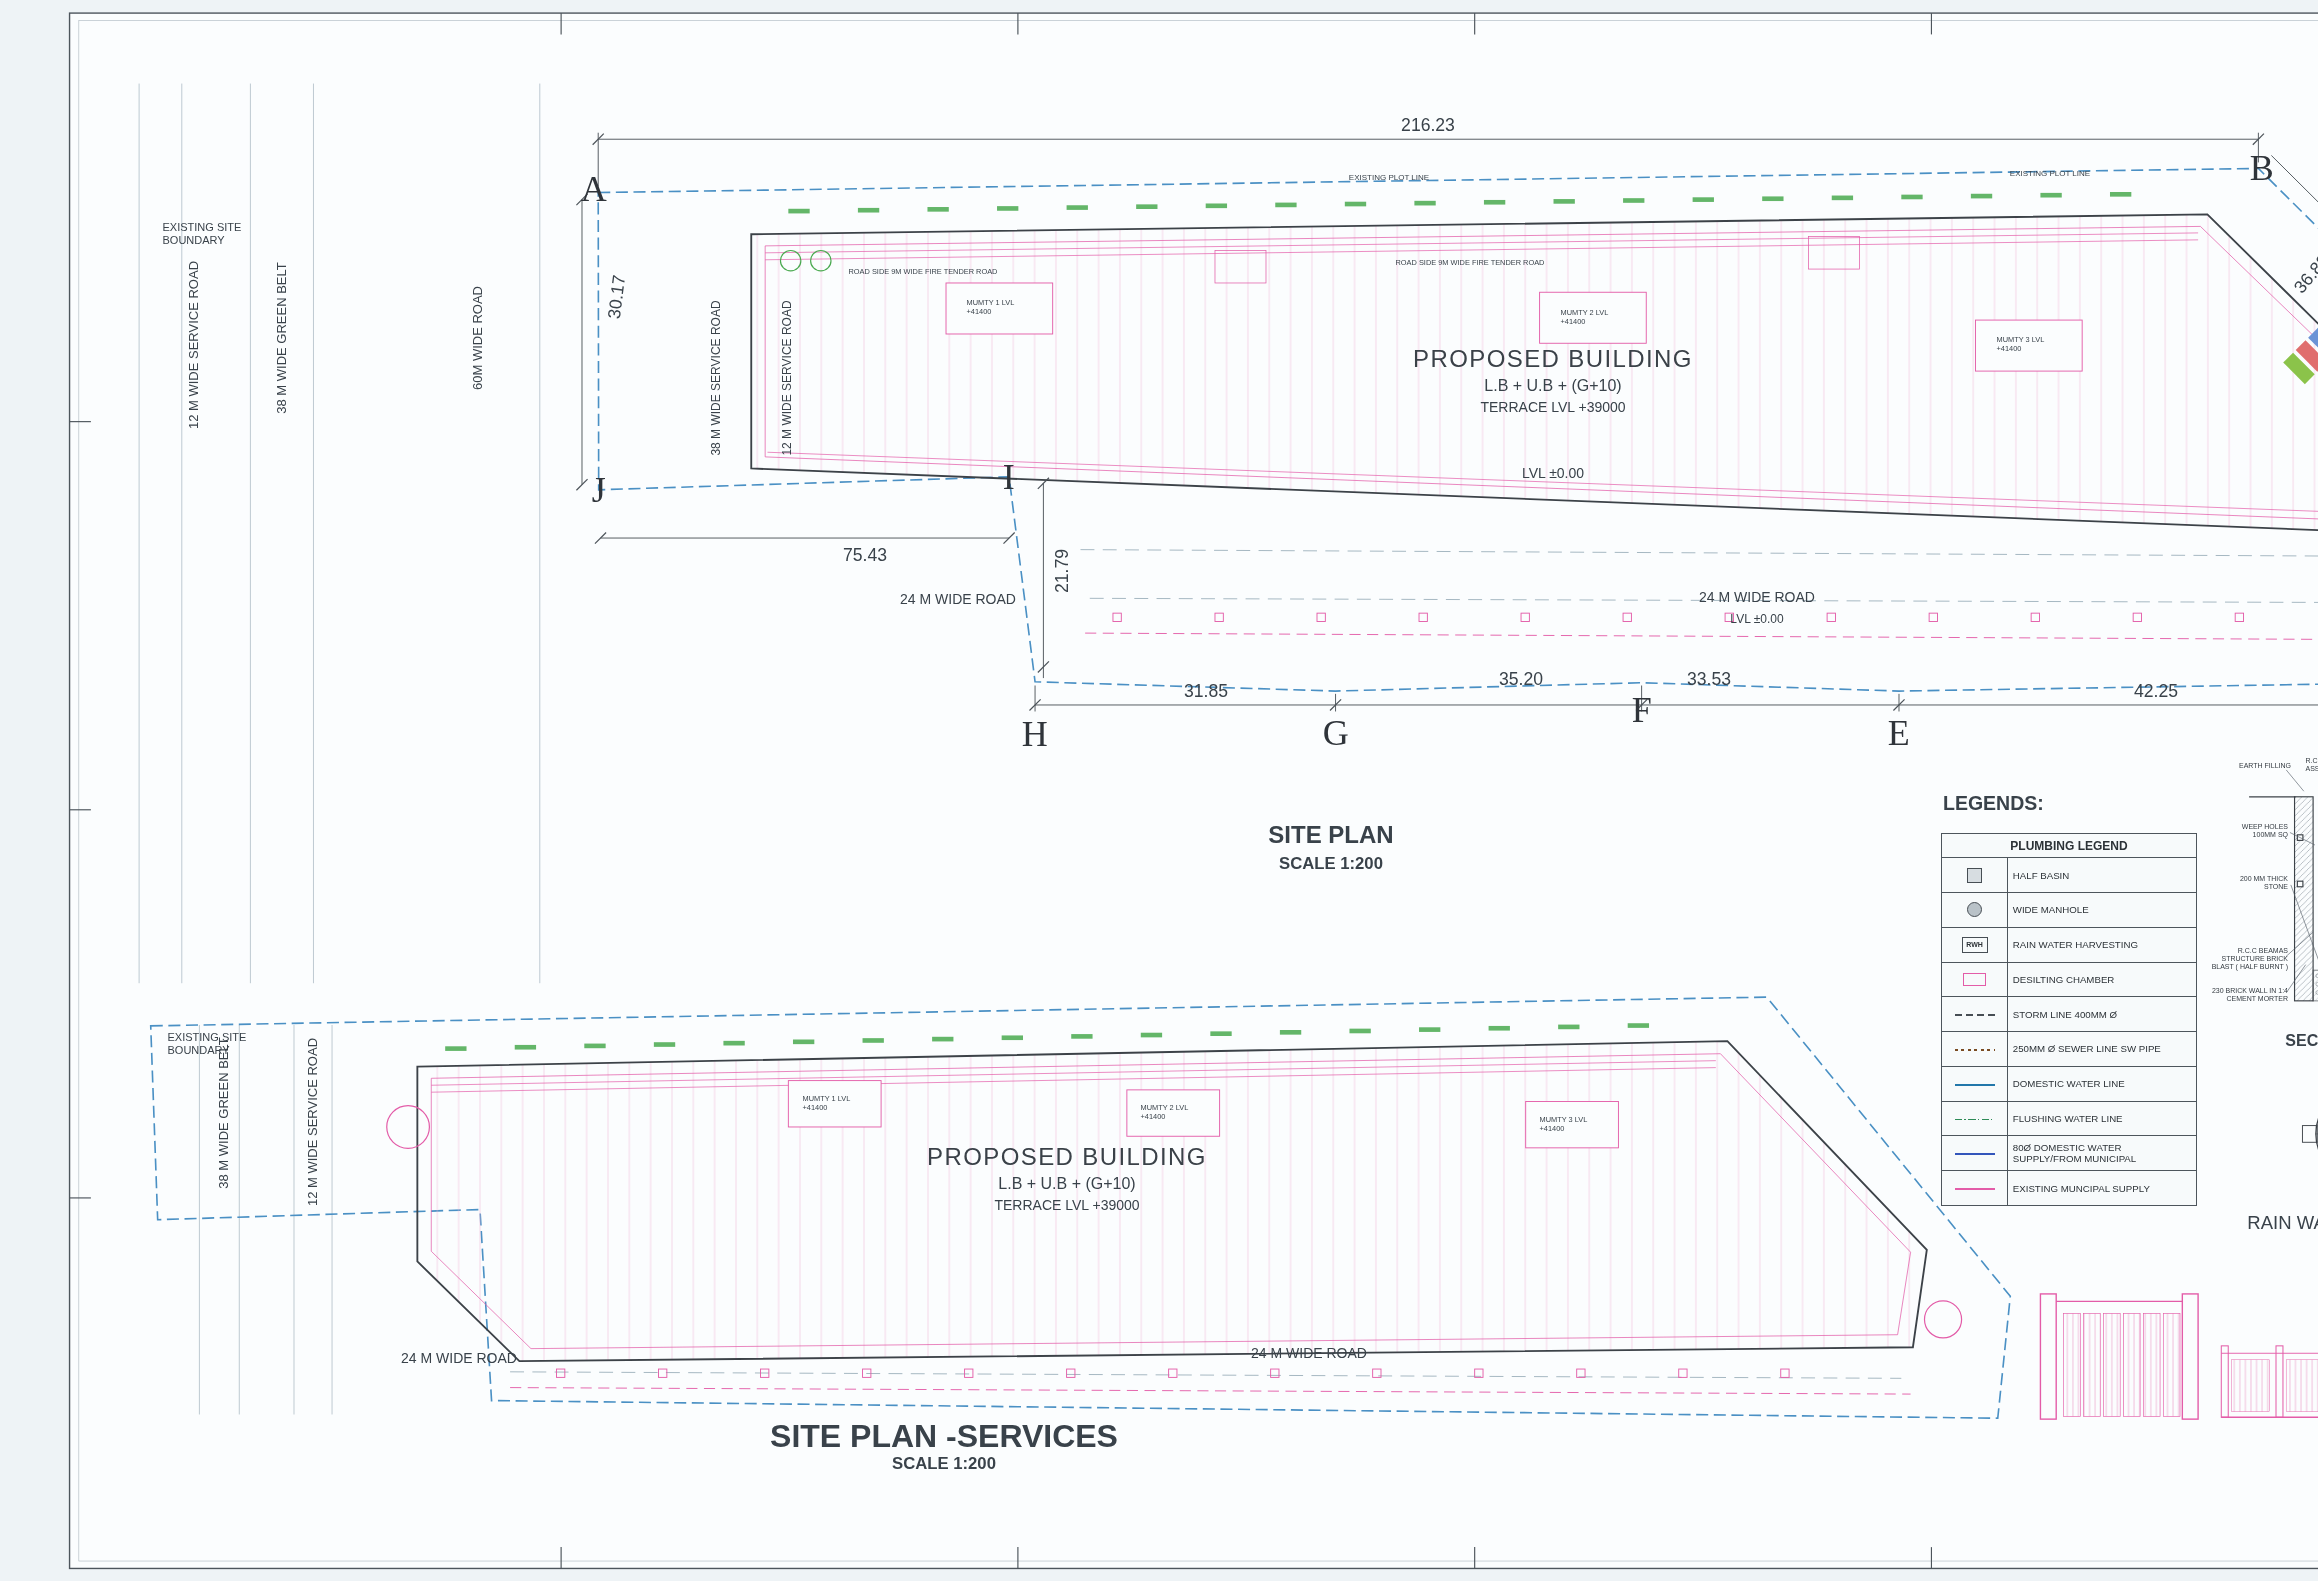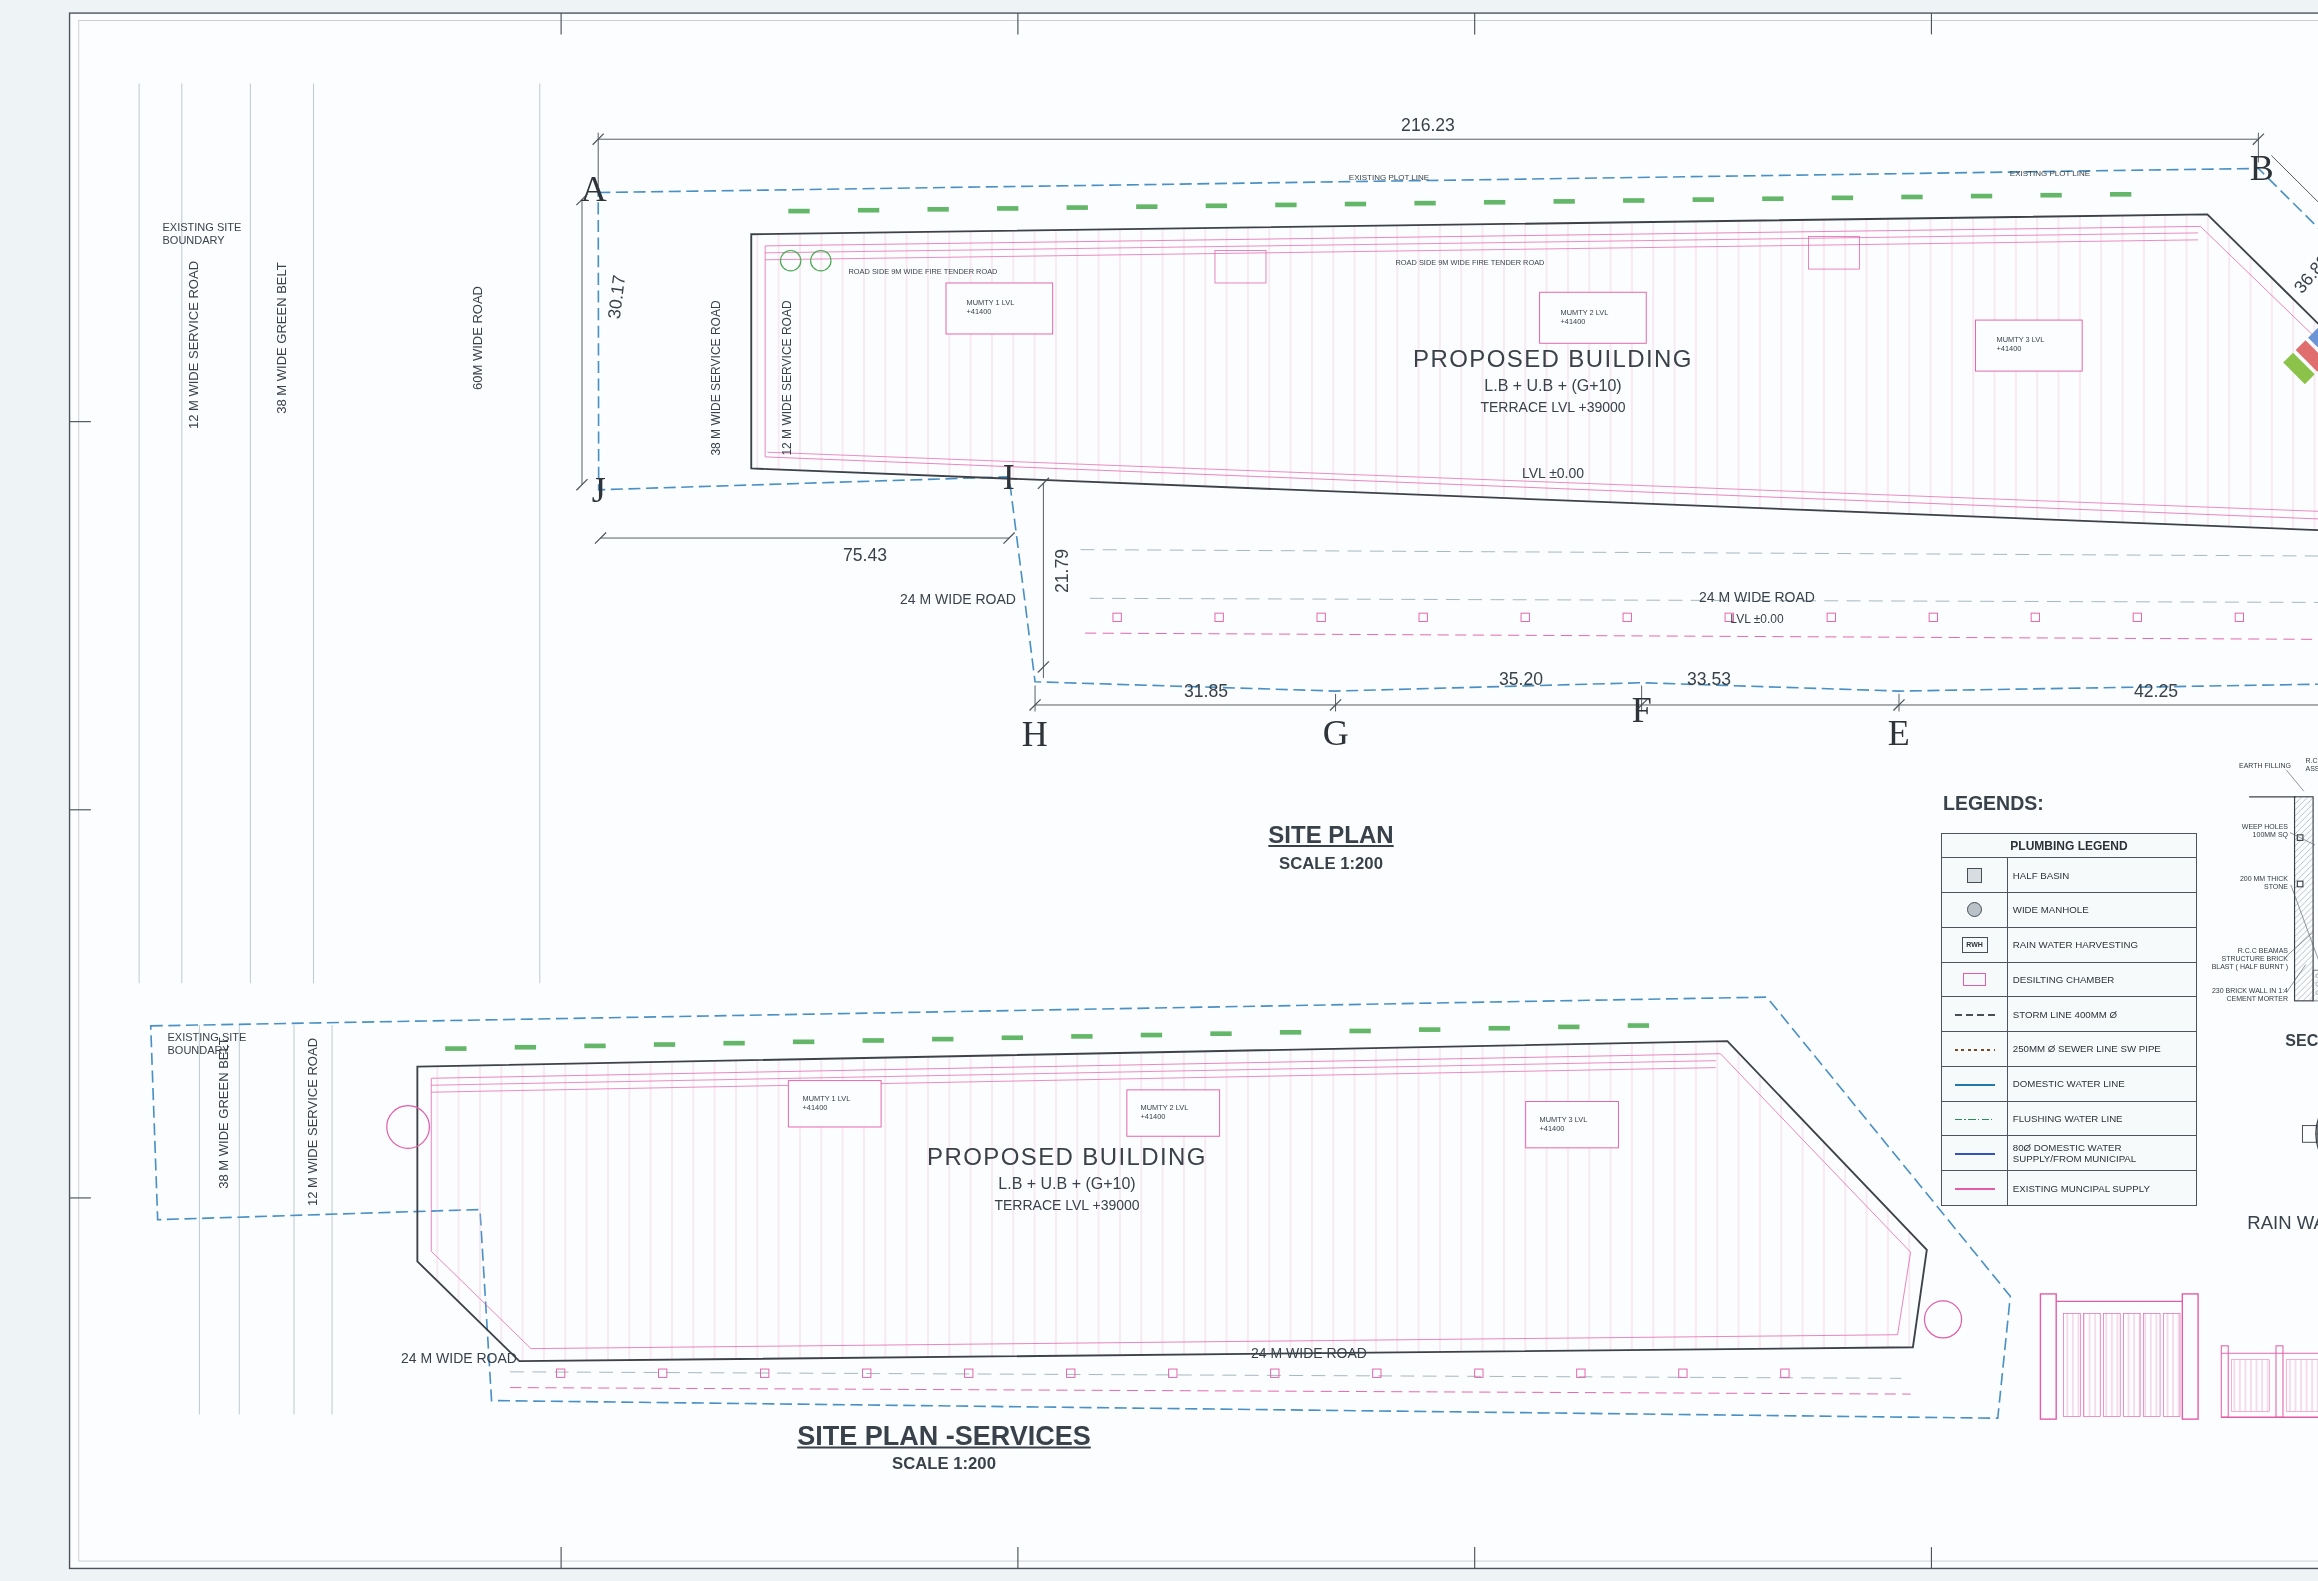--- a/index.html
+++ b/index.html
@@ -6,21 +6,21 @@
   #sheet{position:relative;width:3478px;height:1582px;background:#eef3f6;overflow:hidden;}
   #plan-svg{position:absolute;left:0;top:0;z-index:1;}
   .lbl{position:absolute;transform:translate(-50%,-50%);white-space:nowrap;color:#39424a;z-index:3;}
   .b{font-weight:bold}
   .v{transform:translate(-50%,-50%) rotate(-90deg)}
   .left{transform:translate(0,-50%)}
   .ar{text-align:right;transform:translate(-100%,-50%);white-space:normal;line-height:1.12}
   .gl{font-family:"Liberation Serif",serif;font-size:36px;color:#2f343a;letter-spacing:0.5px}
   .ann{font-size:7px;color:#333a40}
   .wrap{white-space:normal;line-height:1.15;text-align:left}
-  .t-u{text-decoration:underline}
+  .t-u{}
   
   #legend-wrap{position:absolute;left:1941px;top:833px;width:256px;z-index:3;}
   #legend-table{border-collapse:collapse;width:100%;background:#f7fafb;color:#2c3237;}
   #legend-table td,#legend-table th{border:0.9px solid #4d555c;}
   #legend-table th{font-size:12px;padding:4.6px;}
   #legend-table td{height:30px;font-size:9.7px;padding:1.9px 4.6px;}
   .lg-ic{width:56px;text-align:center;vertical-align:middle}
   .ic{display:inline-block;vertical-align:middle}
   .ic-catch-basin{width:13px;height:13px;border:1.4px solid #474e54;background:#d7dde1}
   .ic-storm-manhole{width:13px;height:13px;border:1.4px solid #474e54;border-radius:50%;background:#b9c2c8}
@@ -428,21 +428,21 @@
 <div class="lbl" style="left:1067px;top:1184px;font-size:16px">L.B + U.B + (G+10)</div>
 <div class="lbl" style="left:1067px;top:1205px;font-size:14px">TERRACE LVL +39000</div>
 <div class="lbl" style="left:459px;top:1358px;font-size:14px">24 M WIDE ROAD</div>
 <div class="lbl" style="left:1309px;top:1353px;font-size:14px">24 M WIDE ROAD</div>
 <div class="lbl wrap" style="left:214px;top:1044px;font-size:11px;width:93px">EXISTING SITE BOUNDARY</div>
 <div class="lbl v" style="left:223px;top:1113px;font-size:13px">38 M WIDE GREEN BELT</div>
 <div class="lbl v" style="left:312px;top:1122px;font-size:13px">12 M WIDE SERVICE ROAD</div>
 <div class="lbl wrap" style="left:835px;top:1104px;font-size:7.4px;width:65px">MUMTY 1 LVL +41400</div>
 <div class="lbl wrap" style="left:1173px;top:1113px;font-size:7.4px;width:65px">MUMTY 2 LVL +41400</div>
 <div class="lbl wrap" style="left:1572px;top:1125px;font-size:7.4px;width:65px">MUMTY 3 LVL +41400</div>
-<div class="lbl b t-u" style="left:944px;top:1436px;font-size:27px">SITE PLAN -SERVICES</div>
+<div class="lbl b t-u" style="left:944px;top:1436px;font-size:32px">SITE PLAN -SERVICES</div>
 <div class="lbl b" style="left:944px;top:1464px;font-size:16.7px">SCALE 1:200</div>
 
 <div class="lbl b left" style="left:1943px;top:803px;font-size:19.5px">LEGENDS:</div>
 
 <div class="lbl ann ar" style="left:2291px;top:766px;width:60px">EARTH FILLING</div>
 <div class="lbl ann wrap" style="left:2345px;top:765px;width:79px">R.C.C SLAB ASSTRUCTURE</div>
 
 <div class="lbl ann ar" style="left:2288px;top:831px;width:70px">WEEP HOLES 100MM SQ</div>
 
 <div class="lbl ann ar" style="left:2288px;top:883px;width:70px">200 MM THICK STONE</div>

